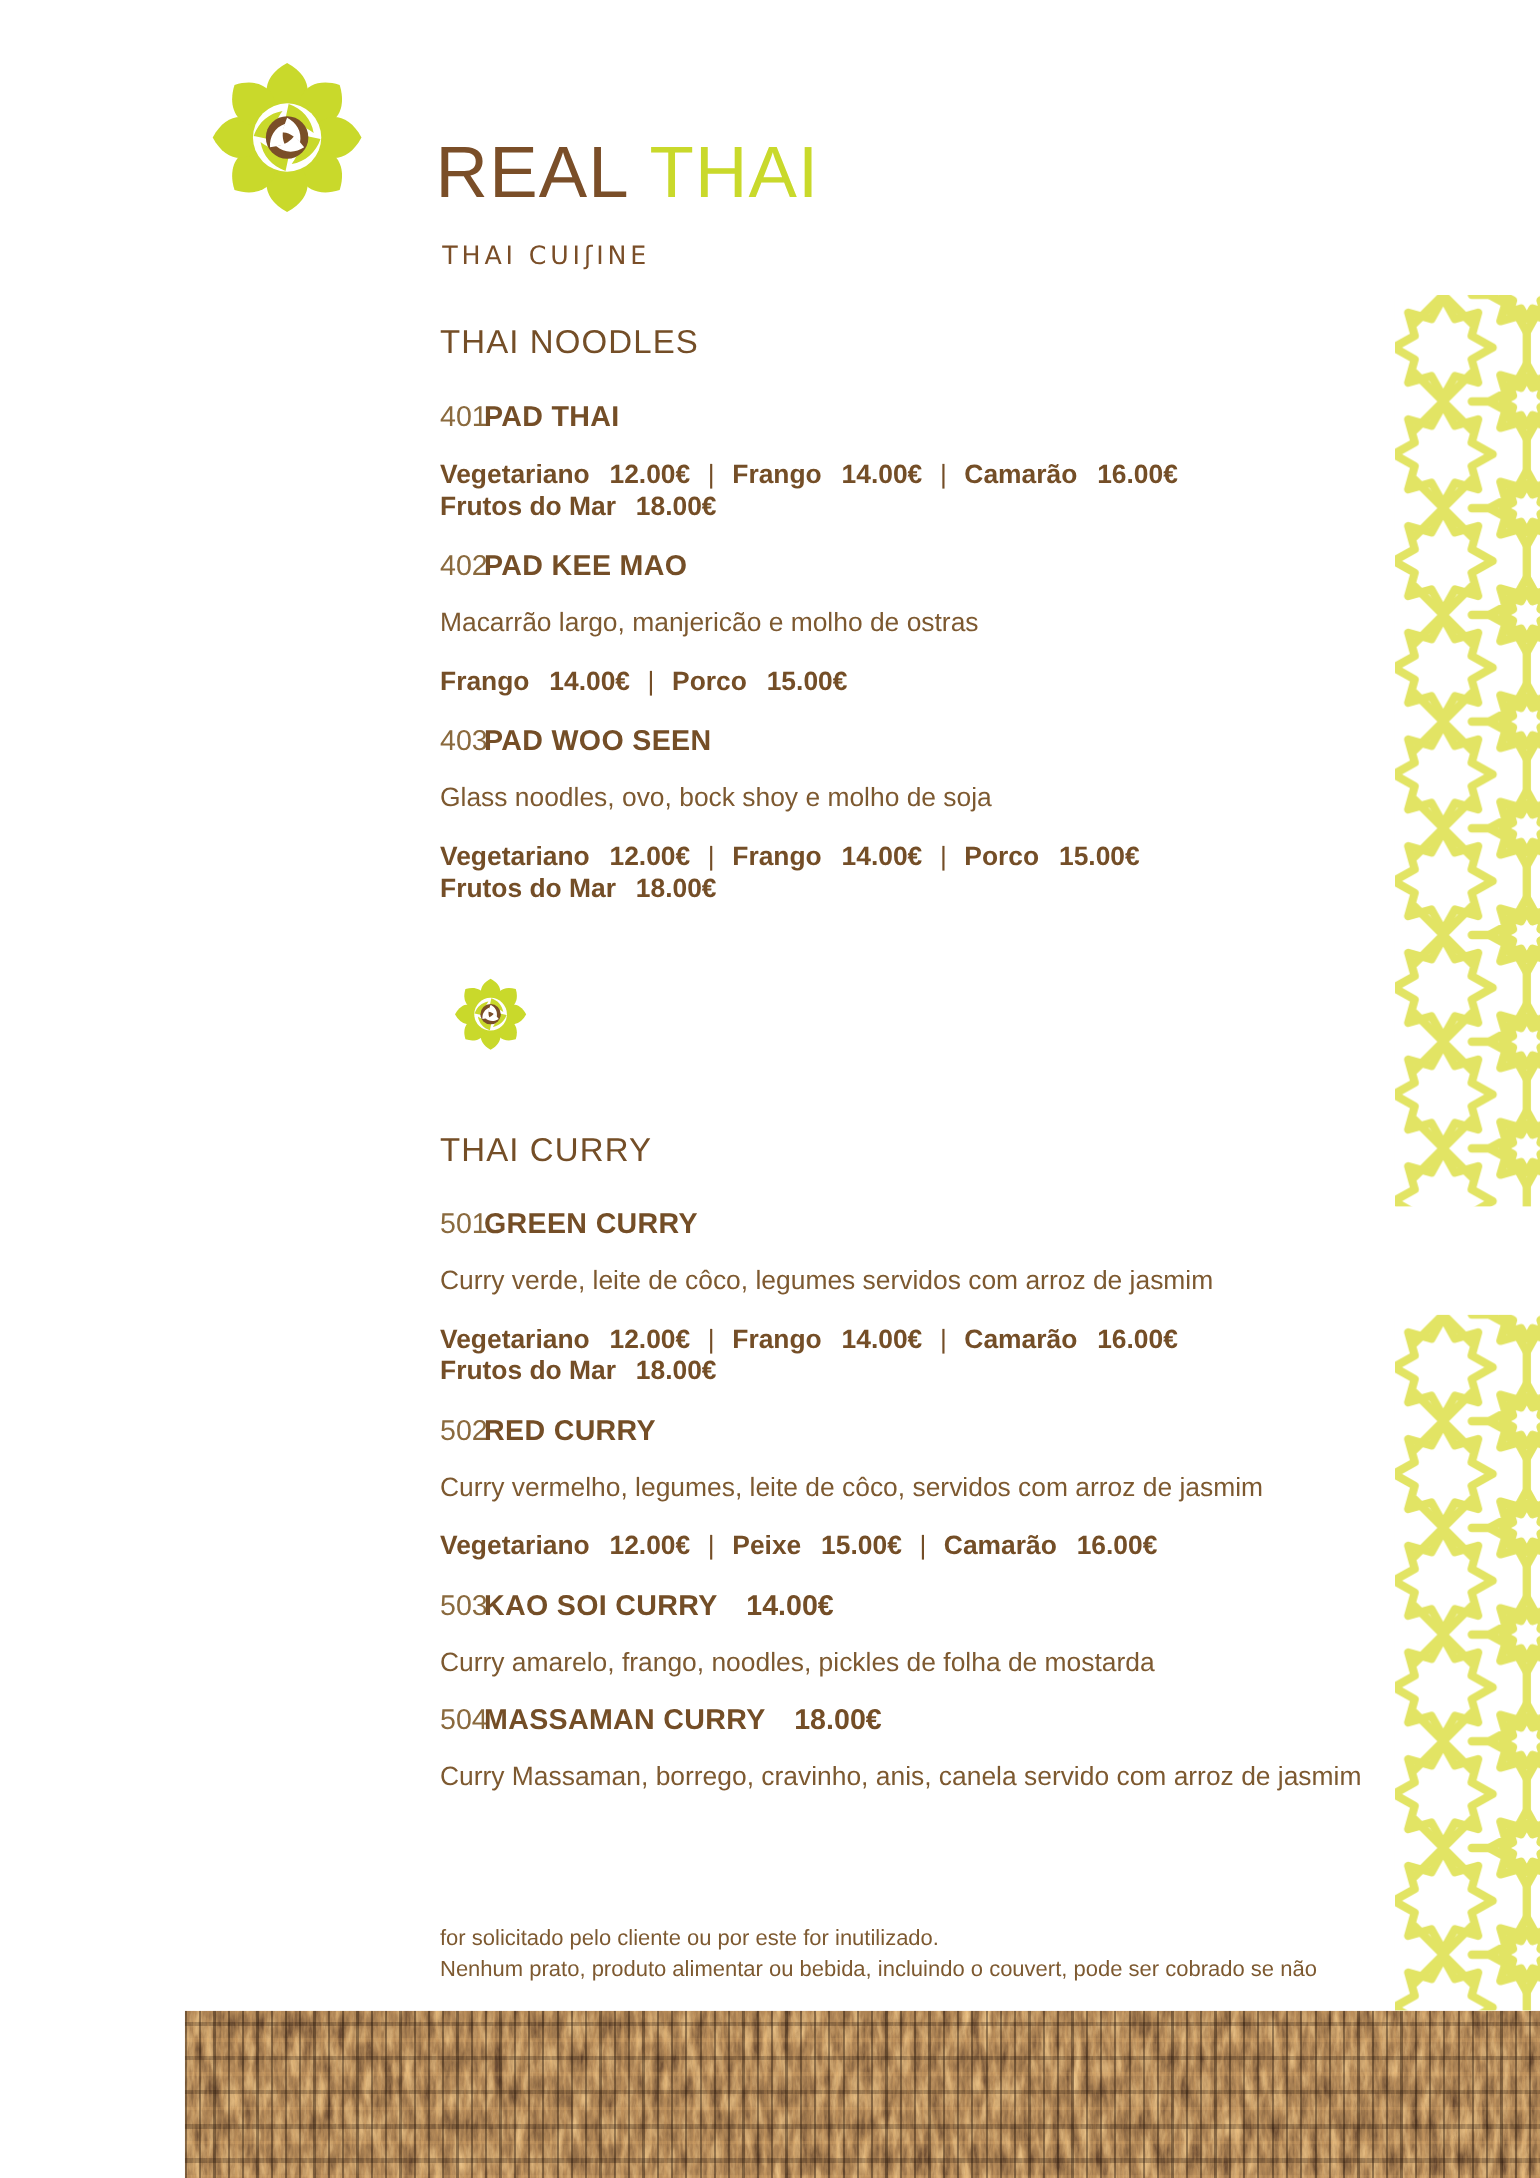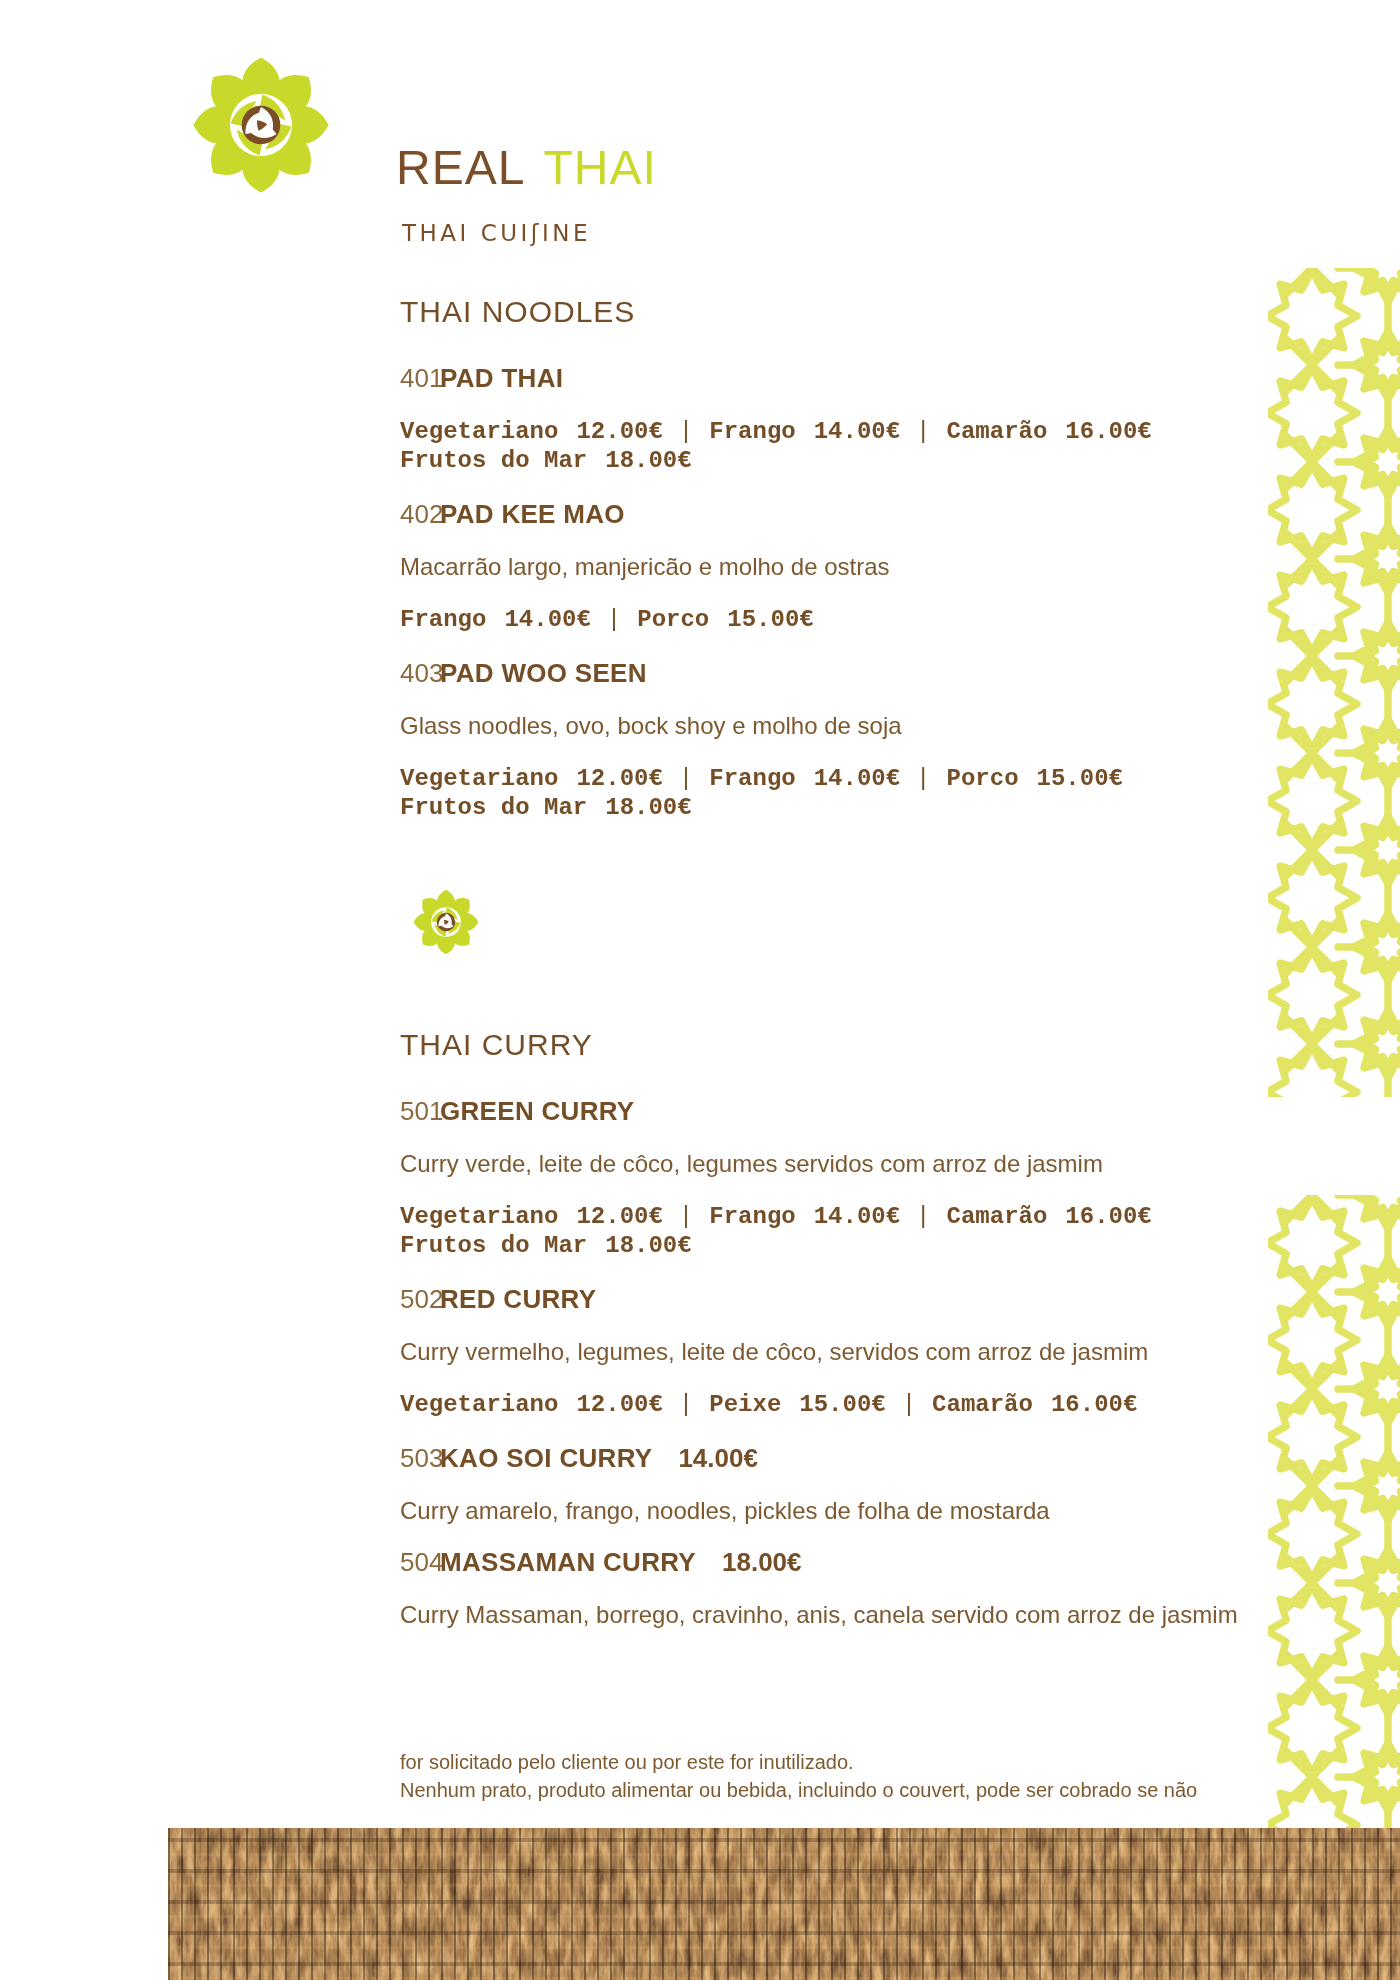--- a/index.html
+++ b/index.html
@@ -10,39 +10,39 @@
     --bold-brown:#744e27;
     --number-brown:#8a6a3e;
   }
   html,body{margin:0;padding:0;background:#ffffff;}
   .page{
     position:relative;width:1400px;height:1980px;background:#fff;overflow:hidden;
     font-family:"Liberation Sans",sans-serif;
   }
   
   .logo{position:absolute;left:186px;top:56px;}
-  .wordmark{position:absolute;left:396px;top:128px;font-size:48px;line-height:80px;letter-spacing:1px;white-space:nowrap;}
+  .wordmark{position:absolute;left:396px;top:116px;font-size:66px;line-height:80px;letter-spacing:1px;white-space:nowrap;}
   .brand-brown{color:var(--brand-brown);}
   .brand-green{color:var(--brand-green);margin-left:18px;}
   .tagline{
     position:absolute;left:402px;top:220px;font-size:23px;letter-spacing:3.5px;
     color:var(--brand-brown);font-family:"DejaVu Sans",sans-serif;white-space:nowrap;
   }
   
   .content{position:absolute;left:400px;top:293px;width:840px;color:var(--text-brown);}
   .section-title{
     font-size:30px;line-height:37px;font-weight:400;color:var(--bold-brown);
     margin:0 0 35px;letter-spacing:1px;
   }
   .item-header{font-size:26px;line-height:27px;margin:0 0 25px;white-space:nowrap;}
   .item-number{display:inline-block;width:40px;color:var(--number-brown);font-weight:400;}
   .item-name{font-weight:700;color:var(--bold-brown);letter-spacing:.3px;}
   .item-price-inline{font-weight:700;color:var(--bold-brown);margin-left:26px;}
   .item-desc{font-size:24px;line-height:27px;margin:0 0 25px;max-width:840px;font-weight:400;}
-  .price-block{margin:0 0 26px;font-family:Liberation Mono, monospace;}
+  .price-block{margin:0 0 26px;}
   .price-line{font-size:24px;line-height:29px;font-weight:700;color:var(--bold-brown);white-space:nowrap;}
   .vprice{margin-left:18px;}
   .sep{margin:0 16px;font-weight:400;color:var(--bold-brown);}
   .divider{margin:36px 0 62px 13px;width:66px;height:76px;}
   
   .footer{position:absolute;left:400px;top:1748px;font-size:20px;line-height:28px;color:var(--text-brown);}
   
   .pattern{position:absolute;left:1268px;width:132px;overflow:hidden;}
   .pattern-run-1{top:268px;height:829px;}
   .pattern-run-2{top:1195px;height:633px;}

